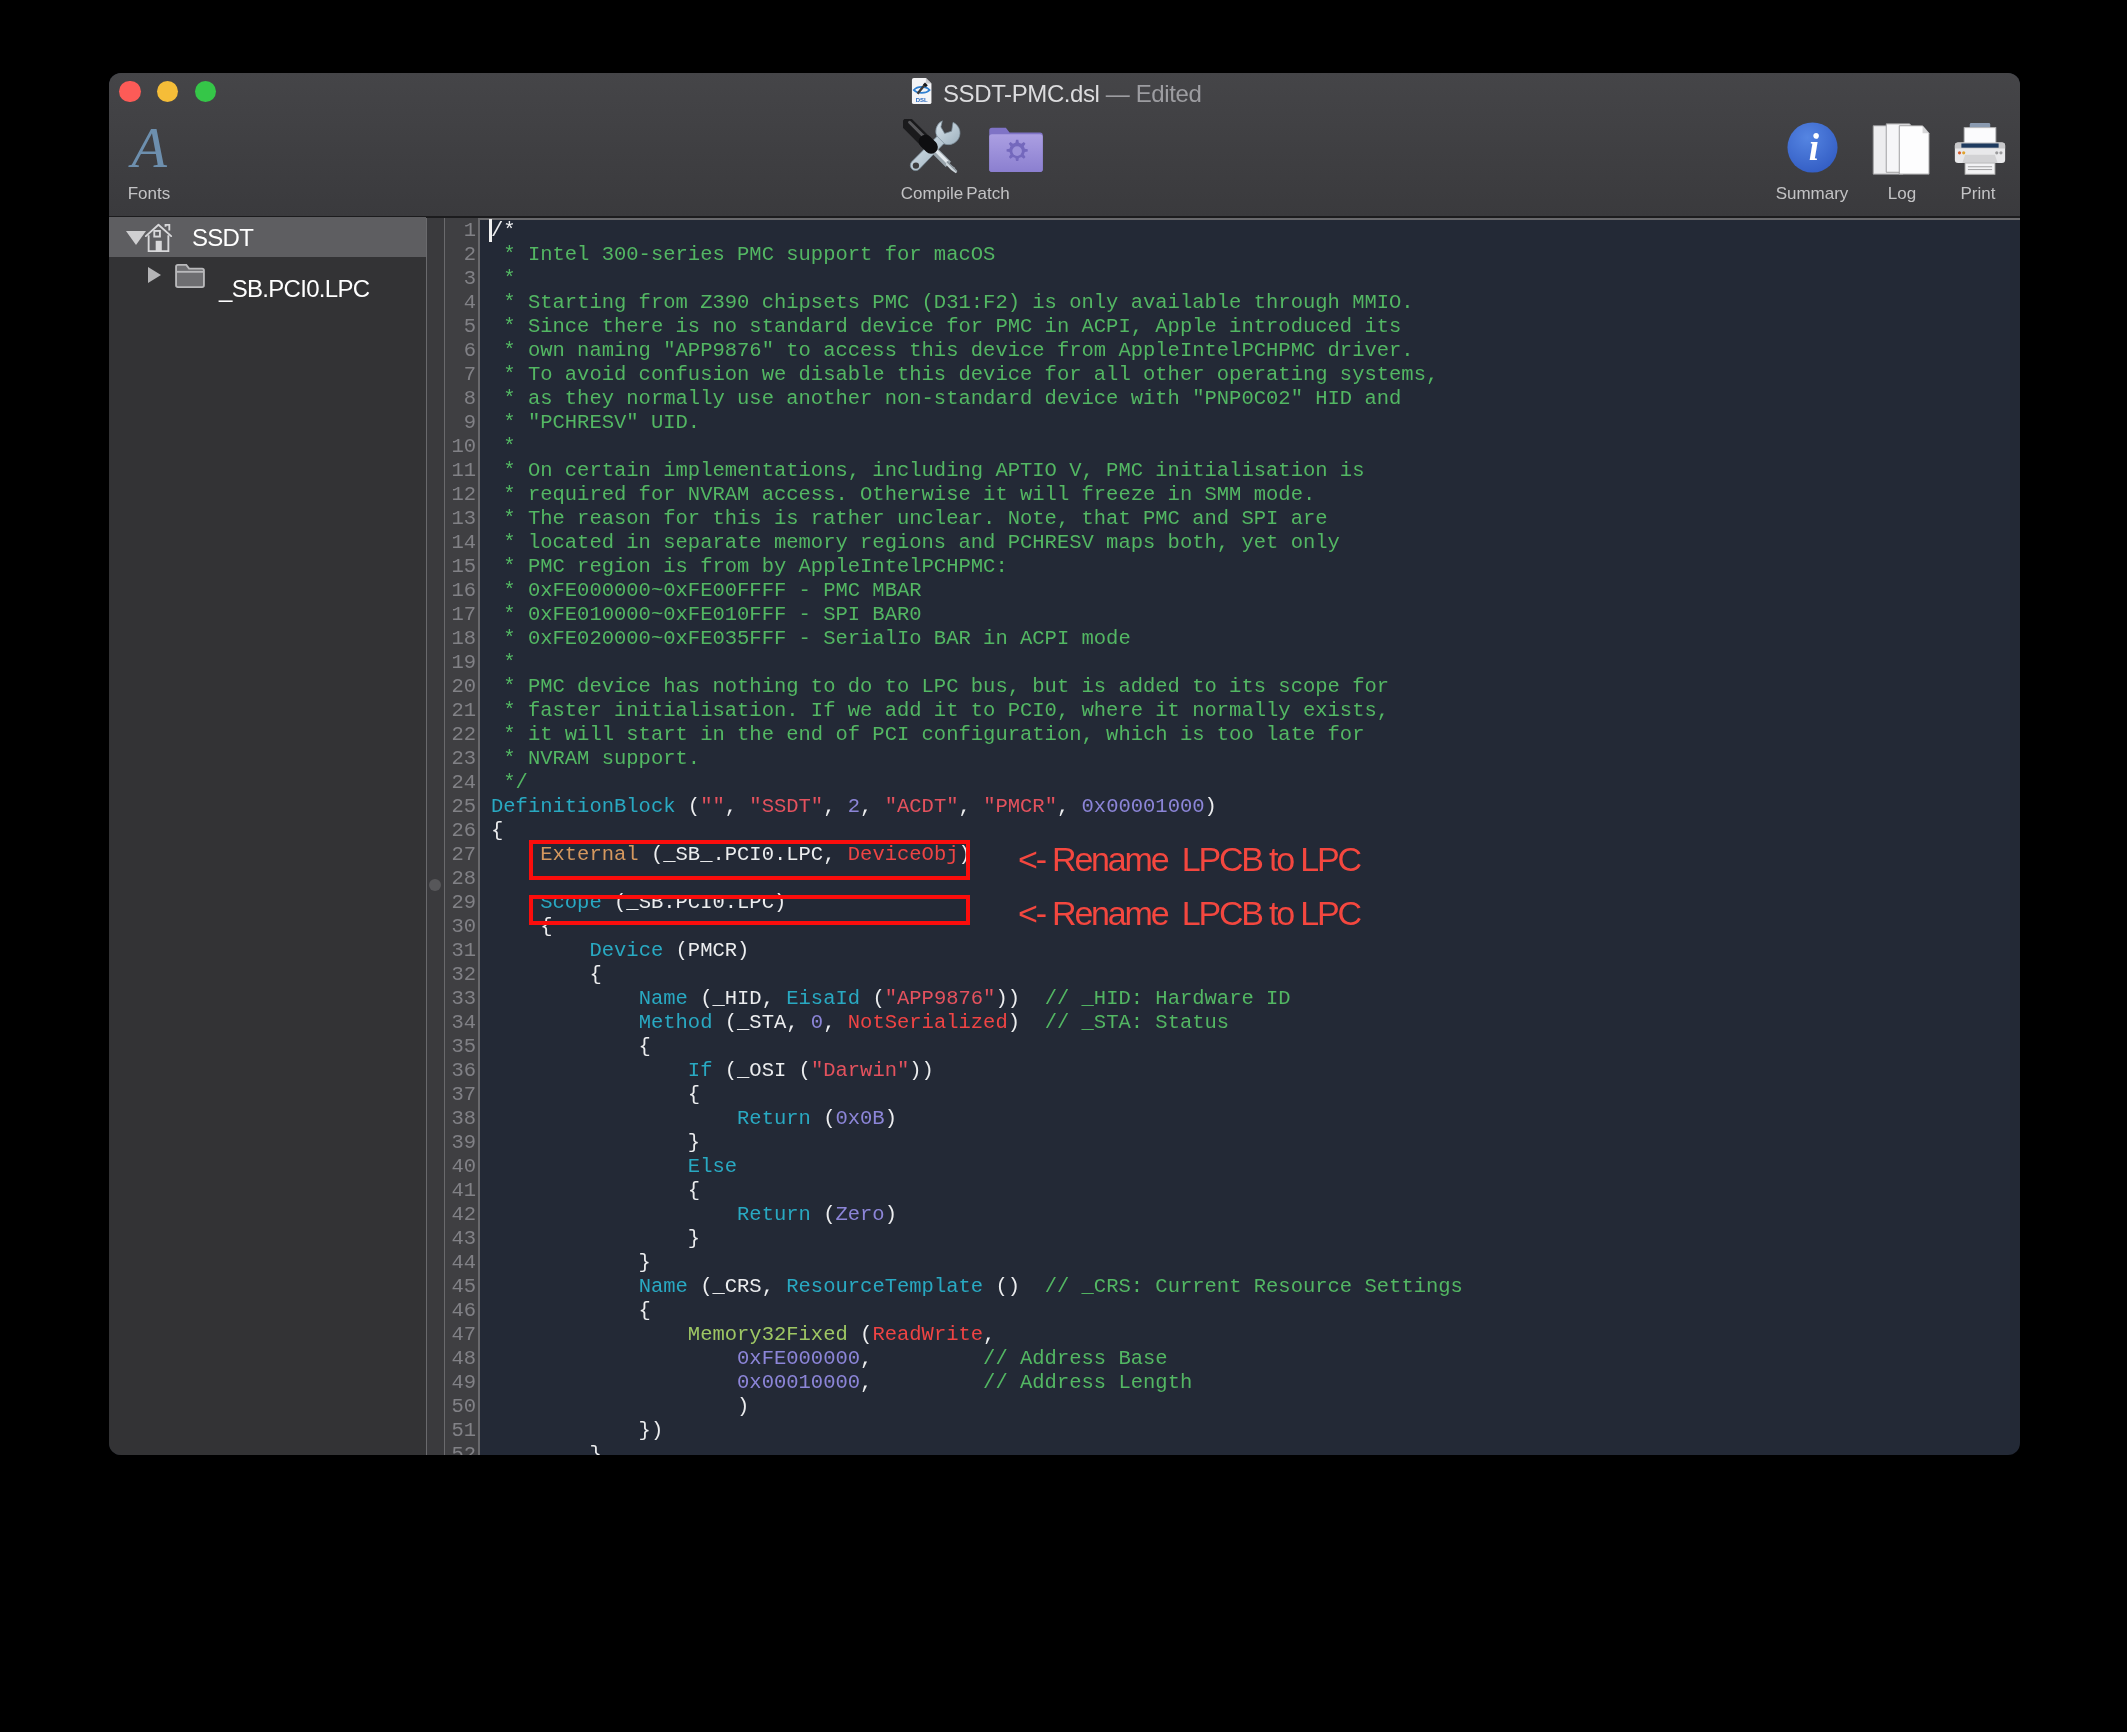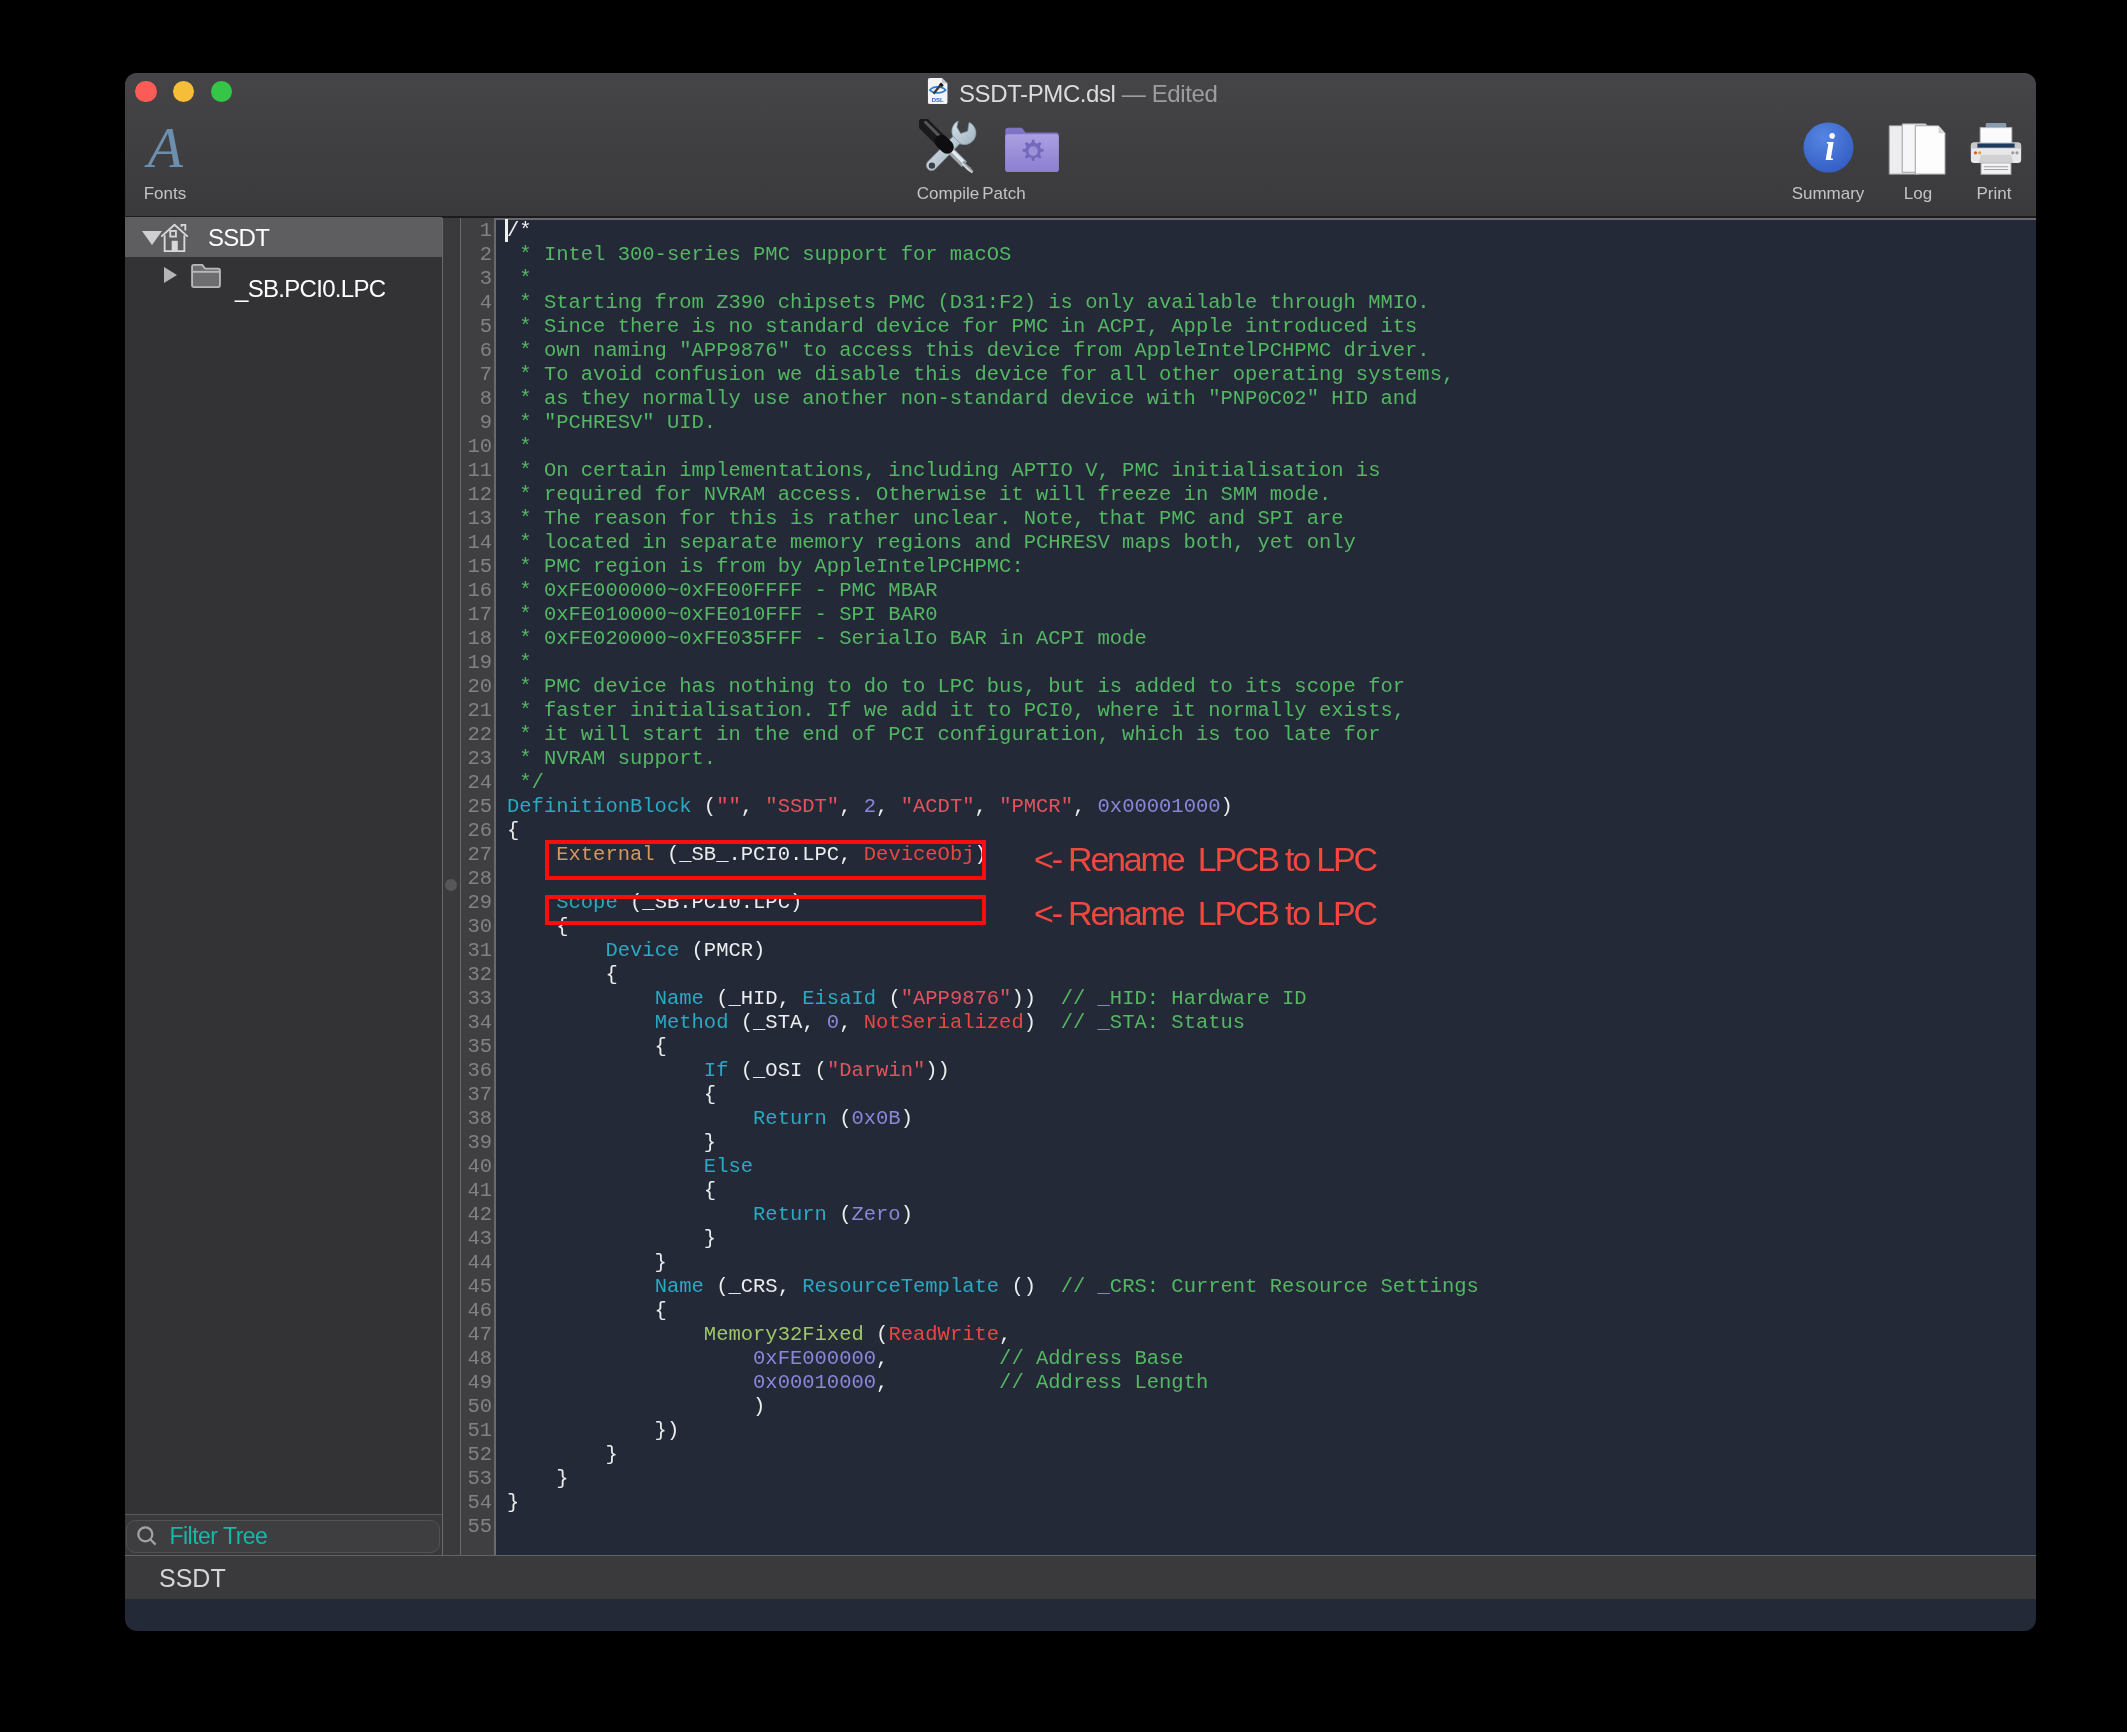--- a/index.html
+++ b/index.html
@@ -1,19 +1,19 @@
 <!DOCTYPE html>
 <html style="font-size:15px"><head>
 <meta charset="utf-8">
 <style>
   html,body{margin:0;padding:0;background:#000;}
   body{width:2127px;height:1732px;position:relative;overflow:hidden;
        font-family:"Liberation Sans",sans-serif;}
-  #win{position:absolute;left:109px;top:73px;width:1911px;height:1558px;
-       border-radius:12px;overflow:hidden;background:#232936;margin-left:16px;}
+  #win{position:absolute;left:109px;top:73px;width:1911px;height:1382px;
+       border-radius:12px;overflow:hidden;background:#232936;}
   
   #hdr{position:absolute;left:0;top:0;width:100%;height:145px;
        background:linear-gradient(#454548,#3a3a3d);border-bottom:2.8px solid #1c1c1e;box-sizing:border-box;}
   .tl{position:absolute;top:7.5px;width:21.4px;height:21.4px;border-radius:50%;}
   #tl-r{left:10.3px;background:#fc5b57;}
   #tl-y{left:48px;background:#f5bd38;}
   #tl-g{left:86px;background:#35c648;}
   #title{position:absolute;left:834px;top:6.5px;font-size:24px;letter-spacing:-0.4px;color:#dcdcde;white-space:nowrap;}
   #title .dim{color:#9d9da1;}
   .tlabel{position:absolute;top:111px;font-size:17px;color:#c3c3c5;text-align:center;transform:translateX(-50%);}

